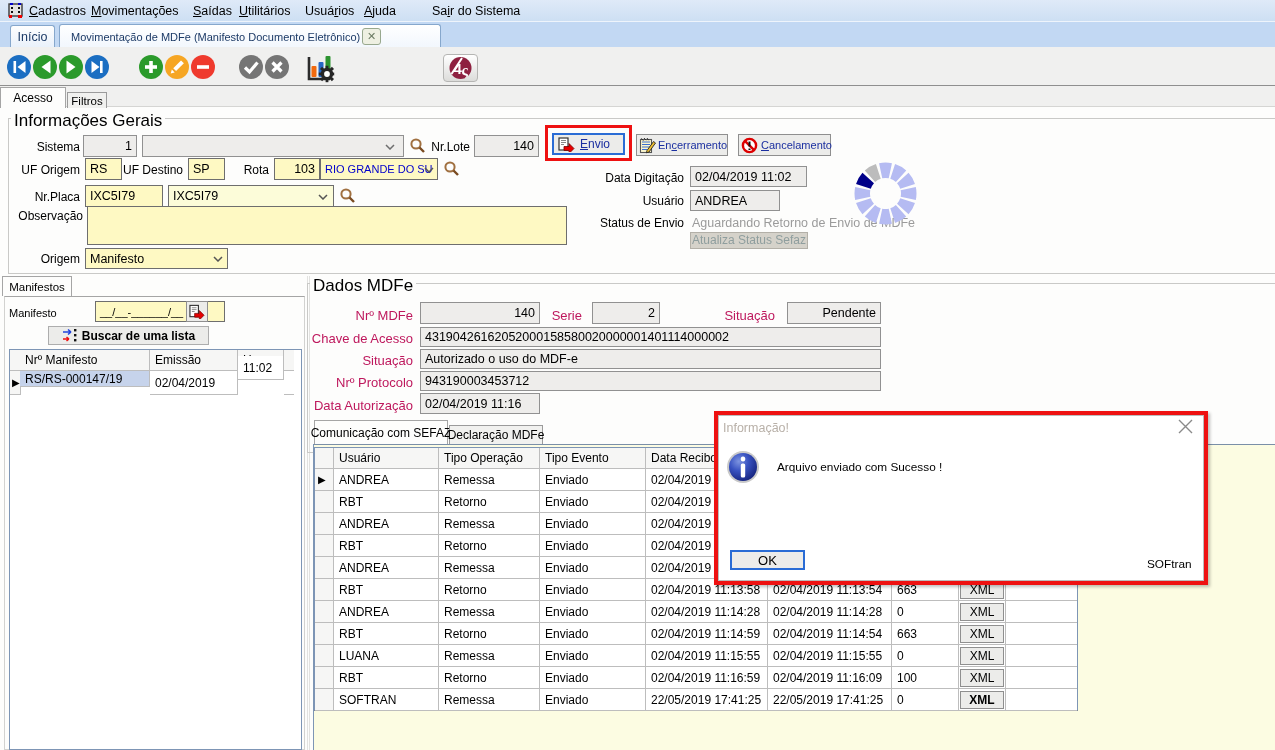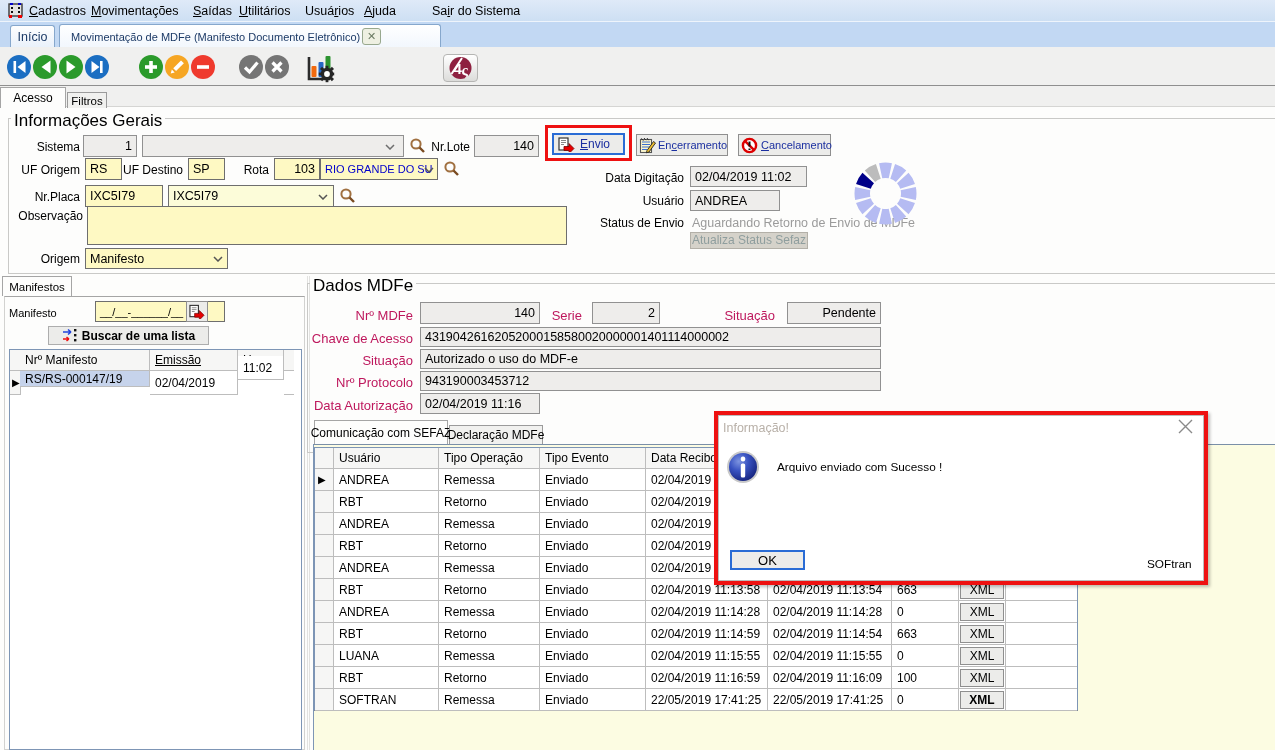--- a/index.html
+++ b/index.html
@@ -256,21 +256,21 @@
       <rect x="12" y="1" width="2.4" height="2.4" fill="#111"></rect>
       <rect x="12" y="6" width="2.4" height="2.4" fill="#111"></rect>
       <rect x="12" y="11" width="2.4" height="2.4" fill="#111"></rect>
     </svg>
   Buscar de uma lista
 </div>
 
 <div class="abs" style="left:9px;top:349px;width:293px;height:401px;background:#fff;border:1px solid #7d95b5;"></div>
 <div class="hcell" style="left:10px;top:350px;width:10px;height:21px;"></div>
 <div class="hcell" style="left:20px;top:350px;width:130px;height:21px;">Nrº Manifesto</div>
-<div class="hcell" style="left:150px;top:350px;width:88px;height:21px;text-decoration:underline;">Emissão</div>
+<div class="hcell" style="left:150px;top:350px;width:88px;height:21px;">Emissão</div>
 <div class="hcell" style="left:238px;top:350px;width:46px;height:21px;">Hora</div>
 <div class="hcell" style="left:284px;top:350px;width:9px;height:21px;border-right:none;"></div>
 <div class="hcell" style="left:10px;top:371px;width:10px;height:24px;background:#f6f6f5;">
     <span style="margin-left:-3px;font-size:10px;">▶</span>
   </div>
 <div class="cell" style="left:20px;top:371px;width:130px;height:16px;background:#c6d3eb;">RS/RS-000147/19</div>
 <div class="cell" style="left:150px;top:371px;width:88px;height:24px;">02/04/2019</div>
 <div class="cell" style="left:238px;top:356px;width:46px;height:24px;">11:02</div>
 <div class="cell" style="left:284px;top:371px;width:9px;height:24px;border-right:none;"></div>
 

